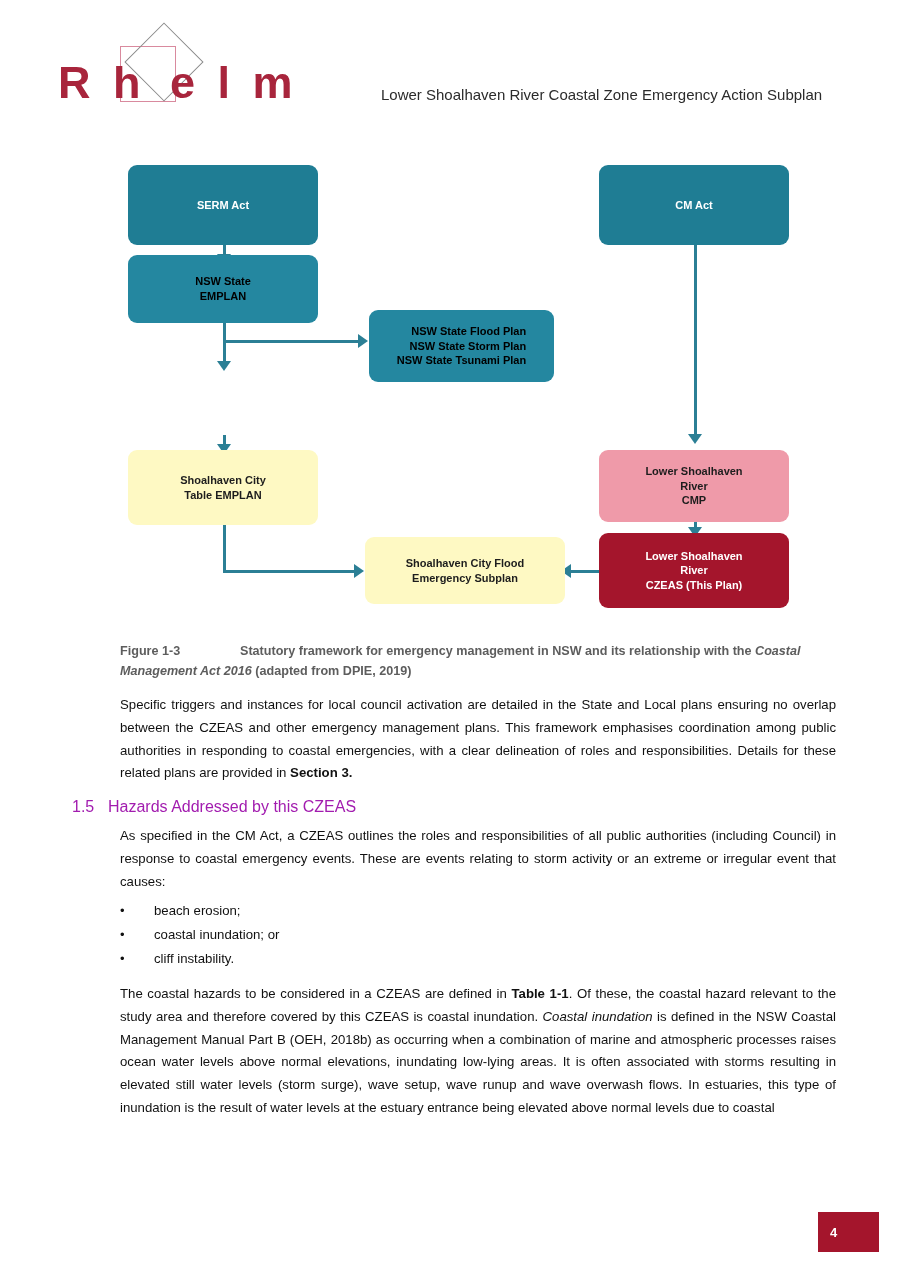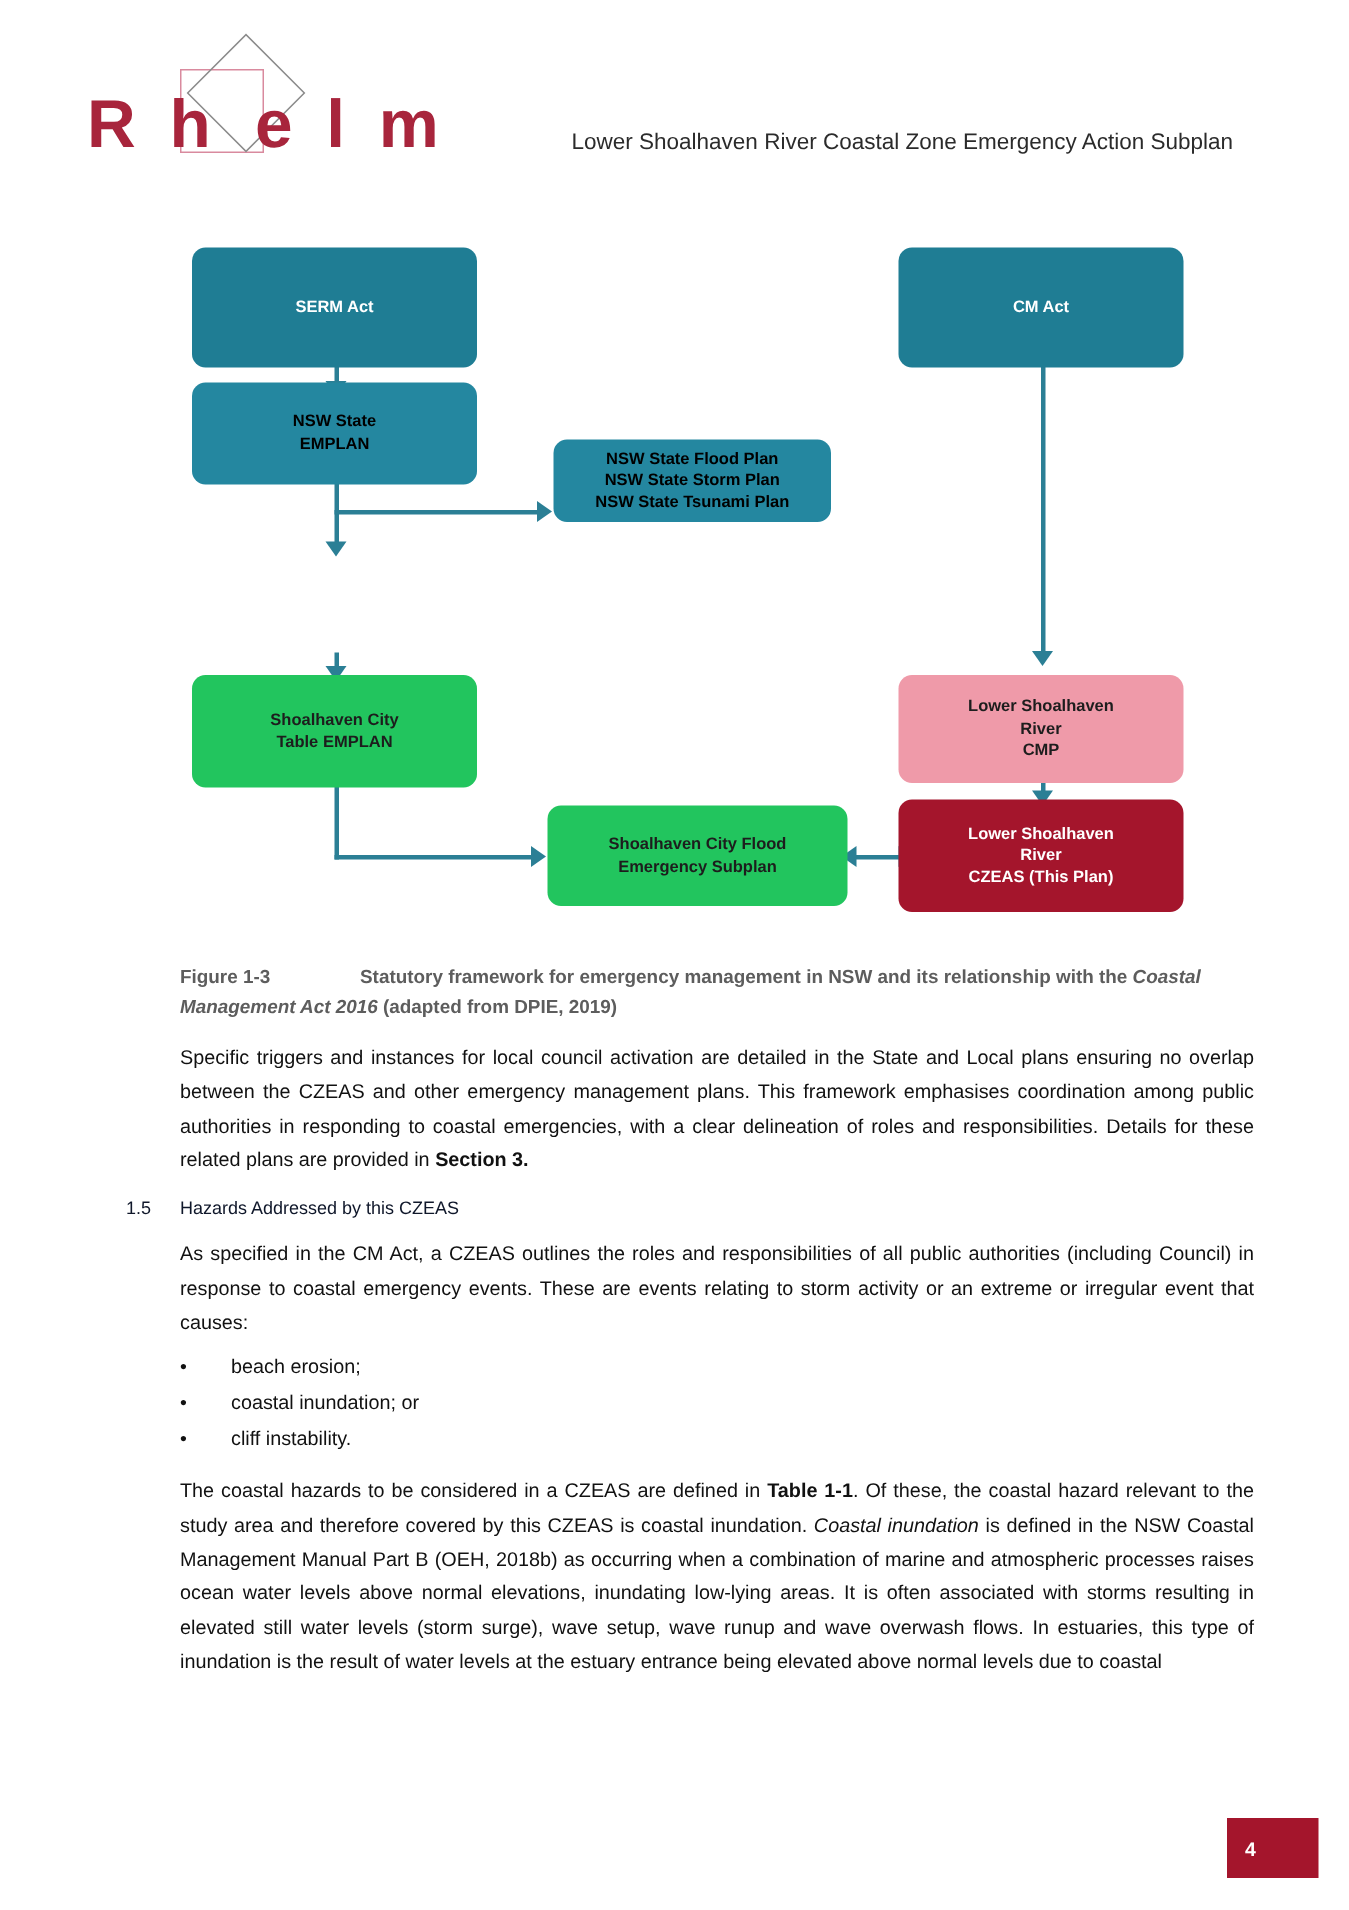--- a/index.html
+++ b/index.html
@@ -92,21 +92,21 @@
     font-weight: bold;
     font-size: 11px;
     line-height: 1.32;
     box-sizing: border-box;
     padding: 4px 8px;
     font-family: "Liberation Sans", sans-serif;
   }
   .n-darkteal  { background: #1f7d94; color: #ffffff; }
   .n-teal      { background: #2487a0; color: #000000; }
   .n-midblue   { background: #73b9c9; color: #ffffff; }
-  .n-lightblue { background: #22c55e; color: #1d1d1d; }
+  .n-lightblue { background: #fef9c3; color: #1d1d1d; }
   .n-pink      { background: #ef9aa9; color: #1d1d1d; }
   .n-darkred   { background: #a4152c; color: #ffffff; }
 
   .conn {
     position: absolute;
     background: #2b7f95;
   }
   .conn-v { width: 3px; }
   .conn-h { height: 3px; }
   .arrow-down {
@@ -154,24 +154,24 @@
     line-height: 1.73;
     text-align: justify;
     color: #111111;
     font-family: "Liberation Sans", sans-serif;
   }
   .para b { font-weight: bold; }
   .para i { font-style: italic; }
 
   .heading {
     position: absolute;
-    left: 84px;
+    left: 72px;
     width: 750px;
-    font-size: 12px;
-    color: #0f172a;
+    font-size: 16px;
+    color: #a21caf;
     font-family: "Liberation Sans", sans-serif;
   }
   .heading .h-num { display: inline-block; width: 36px; }
 
   .bullets {
     position: absolute;
     left: 120px;
     width: 716px;
     font-size: 13.2px;
     color: #111111;
@@ -251,21 +251,21 @@
     <span>SERM Act</span>
   </div>
 
   <div class="node n-teal" style="left:8px; top:105px; width:190px; height:68px;">
     <span>
       <span>NSW State</span><br>
       <span>EMPLAN</span>
     </span>
   </div>
 
-  <div class="node n-teal" style="left:249px; top:143px; width:185px; height:55px;">
+  <div class="node n-teal" style="left:249px; top:160px; width:185px; height:72px;text-align:right;">
     <span>
       <span>NSW State Flood Plan</span><br>
       <span>NSW State Storm Plan</span><br>
       <span>NSW State Tsunami Plan</span>
     </span>
   </div>
 
 
   <div class="node n-lightblue" style="left:8px; top:300px; width:190px; height:75px;">
     <span>

